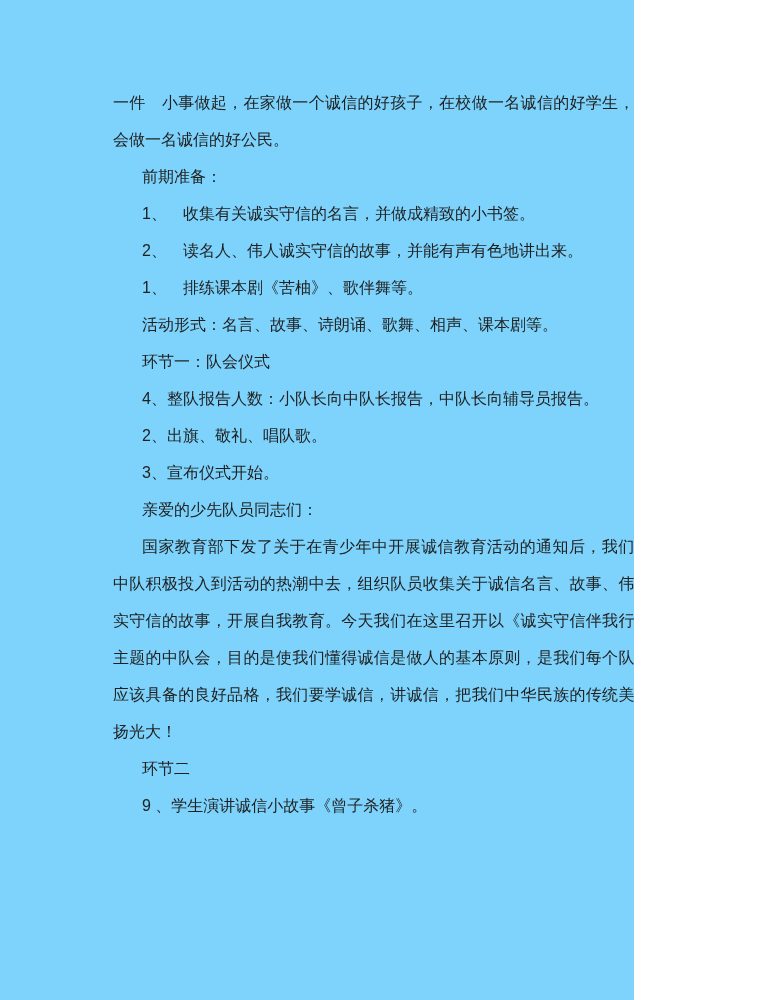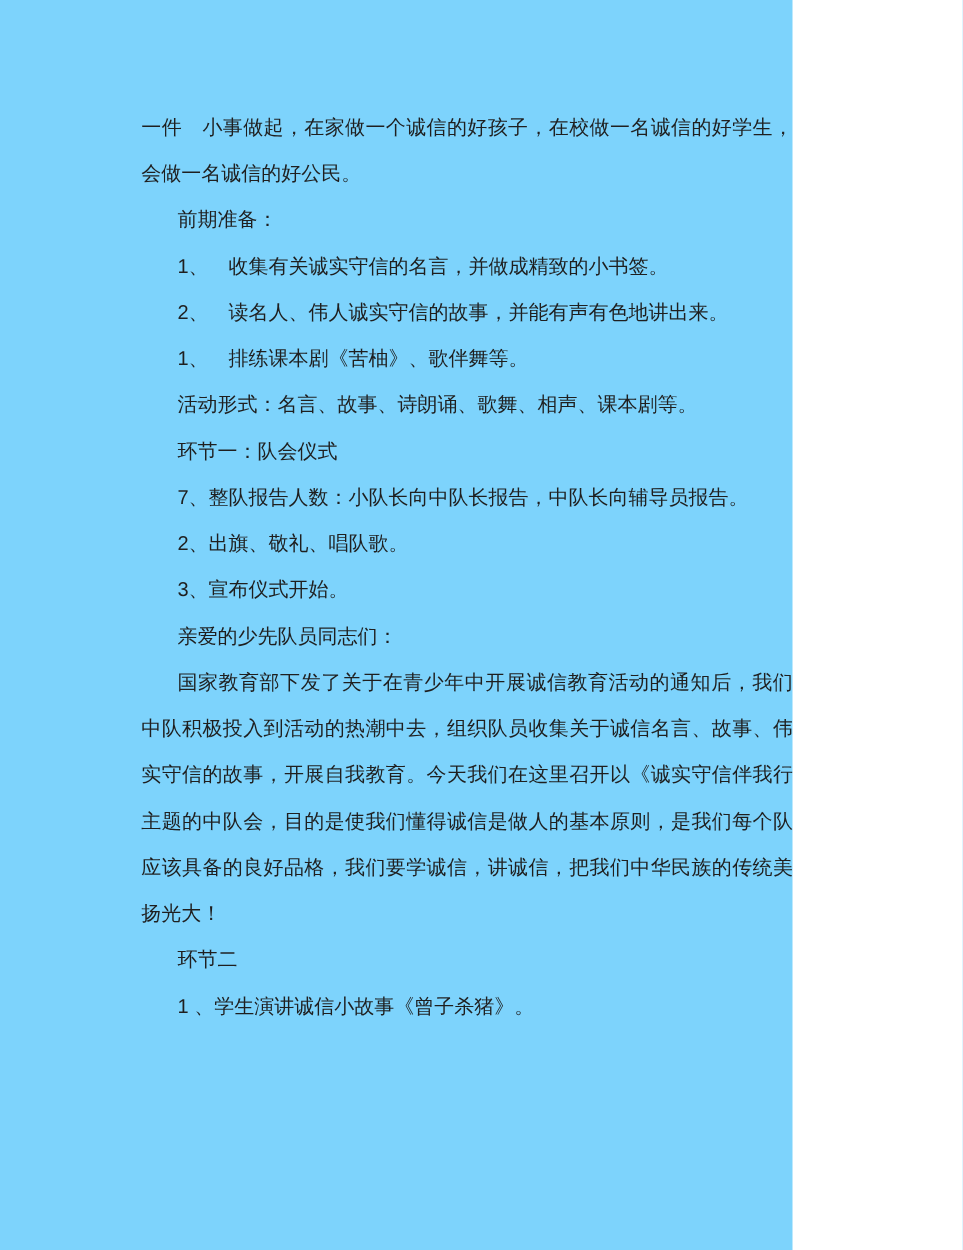--- a/index.html
+++ b/index.html
@@ -39,21 +39,21 @@
 
 <div class="page">
   <div class="content">
     <p class="para">一件　小事做起，在家做一个诚信的好孩子，在校做一名诚信的好学生，在社会做一名诚信的好公民。</p>
     <p class="para indent">前期准备：</p>
     <p class="para indent">1、　收集有关诚实守信的名言，并做成精致的小书签。</p>
     <p class="para indent">2、　读名人、伟人诚实守信的故事，并能有声有色地讲出来。</p>
     <p class="para indent">1、　排练课本剧《苦柚》、歌伴舞等。</p>
     <p class="para indent">活动形式：名言、故事、诗朗诵、歌舞、相声、课本剧等。</p>
     <p class="para indent">环节一：队会仪式</p>
-    <p class="para indent">7、整队报告人数：小队长向中队长报告，中队长向辅导员报告。</p>
+    <p class="para indent">4、整队报告人数：小队长向中队长报告，中队长向辅导员报告。</p>
     <p class="para indent">2、出旗、敬礼、唱队歌。</p>
     <p class="para indent">3、宣布仪式开始。</p>
     <p class="para indent">亲爱的少先队员同志们：</p>
     <p class="para indent">国家教育部下发了关于在青少年中开展诚信教育活动的通知后，我们三四中队积极投入到活动的热潮中去，组织队员收集关于诚信名言、故事、伟人诚实守信的故事，开展自我教育。今天我们在这里召开以《诚实守信伴我行》为主题的中队会，目的是使我们懂得诚信是做人的基本原则，是我们每个队员都应该具备的良好品格，我们要学诚信，讲诚信，把我们中华民族的传统美德发扬光大！</p>
     <p class="para indent">环节二</p>
-    <p class="para indent">1 、学生演讲诚信小故事《曾子杀猪》。</p>
+    <p class="para indent">9 、学生演讲诚信小故事《曾子杀猪》。</p>
   </div>
 </div>
 
 </body></html>

